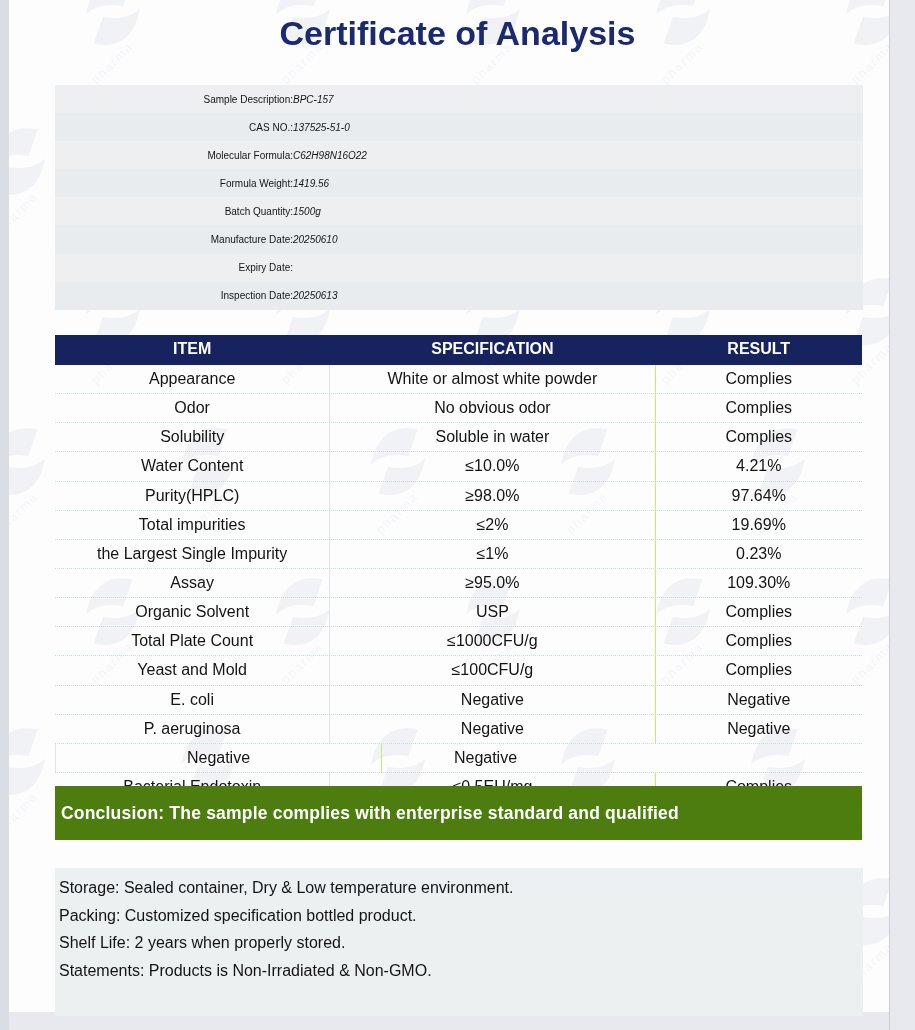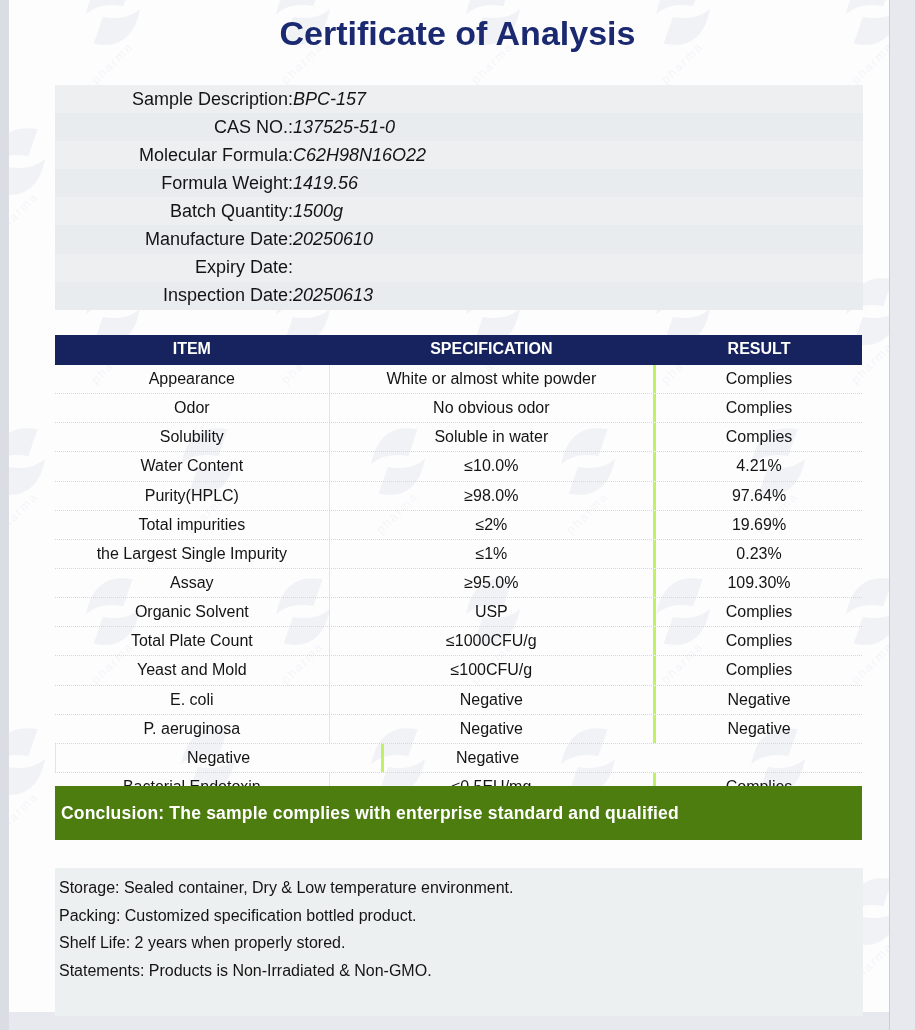--- a/index.html
+++ b/index.html
@@ -22,34 +22,34 @@
   .title {
     position:absolute; left:0; top:14px; width:915px; margin:0;
     text-align:center; font-size:34px; font-weight:bold; color:#1b2a70;
   }
 
   
   .info-panel {
     position:absolute; left:55px; top:85px; width:808px; height:225px;
     background:#edeff1;
   }
-  .info-row { display:flex; height:28.1px; align-items:center; font-size:18px; }
+  .info-row { display:flex; height:28.1px; align-items:center; font-size:10px; }
   .info-row:nth-child(even) { background:#e9ecef; }
   .info-label { width:238px; text-align:right; white-space:nowrap; }
   .info-value { width:394px; text-align:left; font-style:italic; white-space:nowrap; }
 
   
   .coa-table { position:absolute; left:55px; top:335px; width:807px; }
   .t-row { display:flex; height:28.15px; align-items:center; font-size:16px; }
   .t-head {
     background:#17235f; color:#ffffff; font-weight:bold; height:28px;
     border-bottom:2px solid #17235f;
   }
   .c-item { width:275px; text-align:center; }
-  .c-spec { width:325px; text-align:right; border-left:1px solid #e0e5ec; border-right:3px solid #bef264; align-self:stretch; display:flex; align-items:center; justify-content:center; }
+  .c-spec { width:325px; text-align:right; border-left:1px solid #e0e5ec; border-right:1px solid #bef264; align-self:stretch; display:flex; align-items:center; justify-content:center; }
   .t-head .c-spec { border-left-color:#17235f; border-right-color:#17235f; }
   .c-result { width:207px; text-align:center; }
   .t-body .t-row { border-bottom:1px dotted #c8ded9; }
   .t-body .t-row:last-child { border-bottom:none; }
 
   
   .conclusion-bar {
     position:absolute; left:55px; top:786px; width:807px; height:54px;
     background:#4d7c0f; color:#ffffff; font-weight:bold; font-size:17.5px;
     display:flex; align-items:center; padding-left:6px; box-sizing:border-box;

